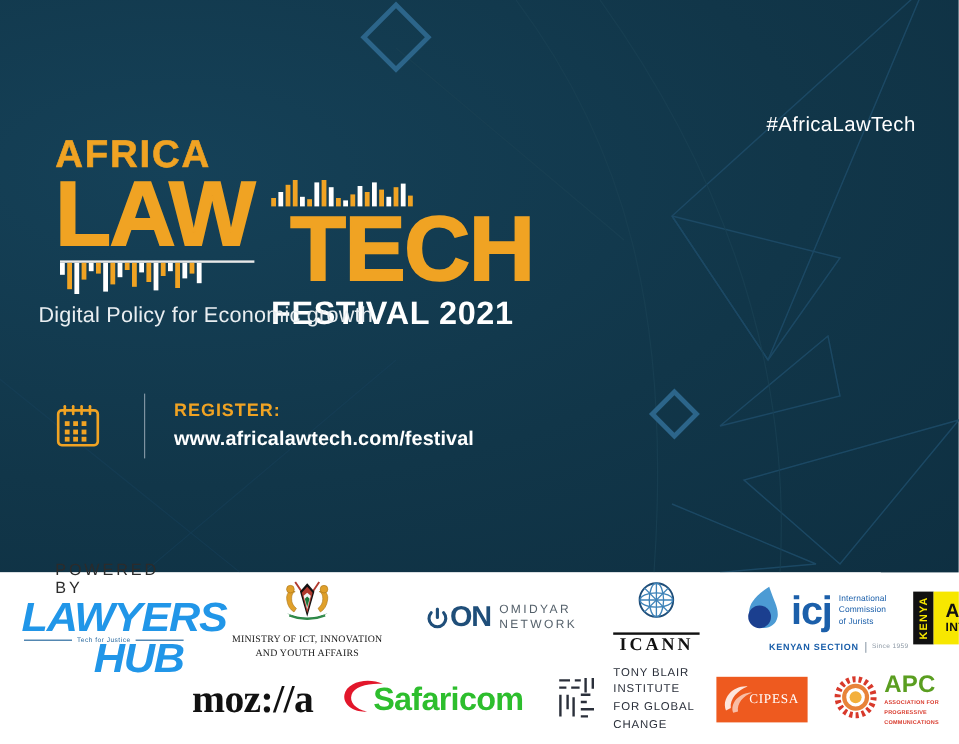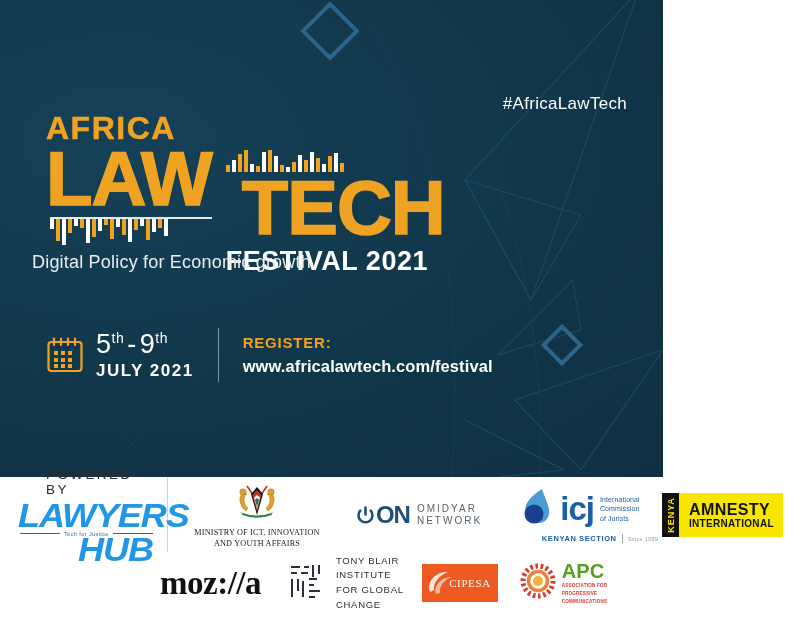--- a/index.html
+++ b/index.html
@@ -10,21 +10,21 @@
   }
   #poster {
     position:relative;
     width:799px; height:620px;
     overflow:hidden;
   }
 
   
   .hero {
     position:absolute; left:0; top:0;
-    width:663px; height:477px;
+    width:799px; height:477px;
     background:
       radial-gradient(120% 100% at 18% 30%, #154158 0%, #113649 55%, #0e2f41 100%);
     overflow:hidden;
   }
   .hero-bg { position:absolute; inset:0; }
   .hero-bg svg { display:block; width:100%; height:100%; }
 
   
   .diamond {
     position:absolute;
@@ -402,26 +402,20 @@
             <rect x="8" y="22" width="4" height="4"></rect>
               <rect x="15" y="22" width="4" height="4"></rect>
             <rect x="22" y="22" width="4" height="4"></rect>
             <rect x="8" y="28" width="4" height="4"></rect>
               <rect x="15" y="28" width="4" height="4"></rect>
             <rect x="22" y="28" width="4" height="4"></rect>
           </g>
         </svg>
       </div>
 
-      <div class="date-block">
-        <div class="date-line1">
-          <span>5</span><sup>th</sup><span class="dash">-</span><span>9</span><sup>th</sup>
-        </div>
-        <div class="date-line2">JULY 2021</div>
-      </div>
 
       <div class="vrule"></div>
 
       <div class="reg-block">
         <div class="reg-label">REGISTER:</div>
         <div class="reg-url">www.africalawtech.com/festival</div>
       </div>
 
     </div>
   </div>
@@ -478,20 +472,35 @@
             </svg>
             <span style="margin-left:1px;">ON</span>
           </span>
           <span class="om-name">
             <span style="display:block">OMIDYAR</span>
             <span style="display:block">NETWORK</span>
           </span>
         </div>
       </div>
 
+      <div class="sp icann">
+        <div>
+          <svg width="42" height="38" viewBox="0 0 42 38" aria-hidden="true">
+            <circle cx="21" cy="17" r="14" fill="none" stroke="#1F4E79" stroke-width="1.6"></circle>
+            <ellipse cx="21" cy="17" rx="6" ry="14" fill="none" stroke="#3E83B8" stroke-width="1.1"></ellipse>
+            <ellipse cx="21" cy="17" rx="13.5" ry="6" fill="none" stroke="#3E83B8" stroke-width="1.1"></ellipse>
+            <line x1="7" y1="17" x2="35" y2="17" stroke="#3E83B8" stroke-width="1.1"></line>
+            <line x1="21" y1="3" x2="21" y2="31" stroke="#3E83B8" stroke-width="1.1"></line>
+            <line x1="11" y1="7" x2="31" y2="27" stroke="#3E83B8" stroke-width="1"></line>
+            <line x1="31" y1="7" x2="11" y2="27" stroke="#3E83B8" stroke-width="1"></line>
+          </svg>
+        </div>
+        <div class="icann-rule"></div>
+        <div class="icann-text">ICANN</div>
+      </div>
 
       <div class="sp icj">
         <div class="icj-top">
           <span>
             <svg width="34" height="40" viewBox="0 0 34 40" aria-hidden="true">
               <path d="M22 2 C 6 12, 2 22, 8 31 C 13 39, 27 38, 29 27 C 30 20, 26 14, 22 2 Z" fill="#4C9BD4"></path>
               <circle cx="14" cy="27" r="9.5" fill="#1B3F8F"></circle>
             </svg>
           </span>
           <span class="icj-letters">icj</span>
@@ -524,20 +533,28 @@
       </div>
 
     </div>
 
     <div class="sp-row sp-row-2">
 
       <div class="sp mozilla">
         <span>moz://a</span>
       </div>
 
+      <div class="sp safaricom">
+        <span>
+          <svg width="42" height="34" viewBox="0 0 42 34" aria-hidden="true">
+            <path d="M38 6 C 26 0, 8 4, 6 15 C 4.5 24, 15 30, 25 29 C 15 27, 10 21, 12 15 C 14 8, 27 5, 38 6 Z" fill="#E2172B"></path>
+          </svg>
+        </span>
+        <span class="saf-text">Safaricom</span>
+      </div>
 
       <div class="sp tbi">
         <span>
           <svg width="40" height="40" viewBox="0 0 40 40" aria-hidden="true">
             <g stroke="#2a2f3a" stroke-width="2" stroke-linecap="butt">
               <line x1="4" y1="6" x2="13" y2="6"></line>
               <line x1="17" y1="6" x2="22" y2="6"></line>
               <line x1="26" y1="4" x2="26" y2="16"></line>
               <line x1="32" y1="4" x2="32" y2="13"></line>
               <line x1="4" y1="12" x2="10" y2="12"></line>

